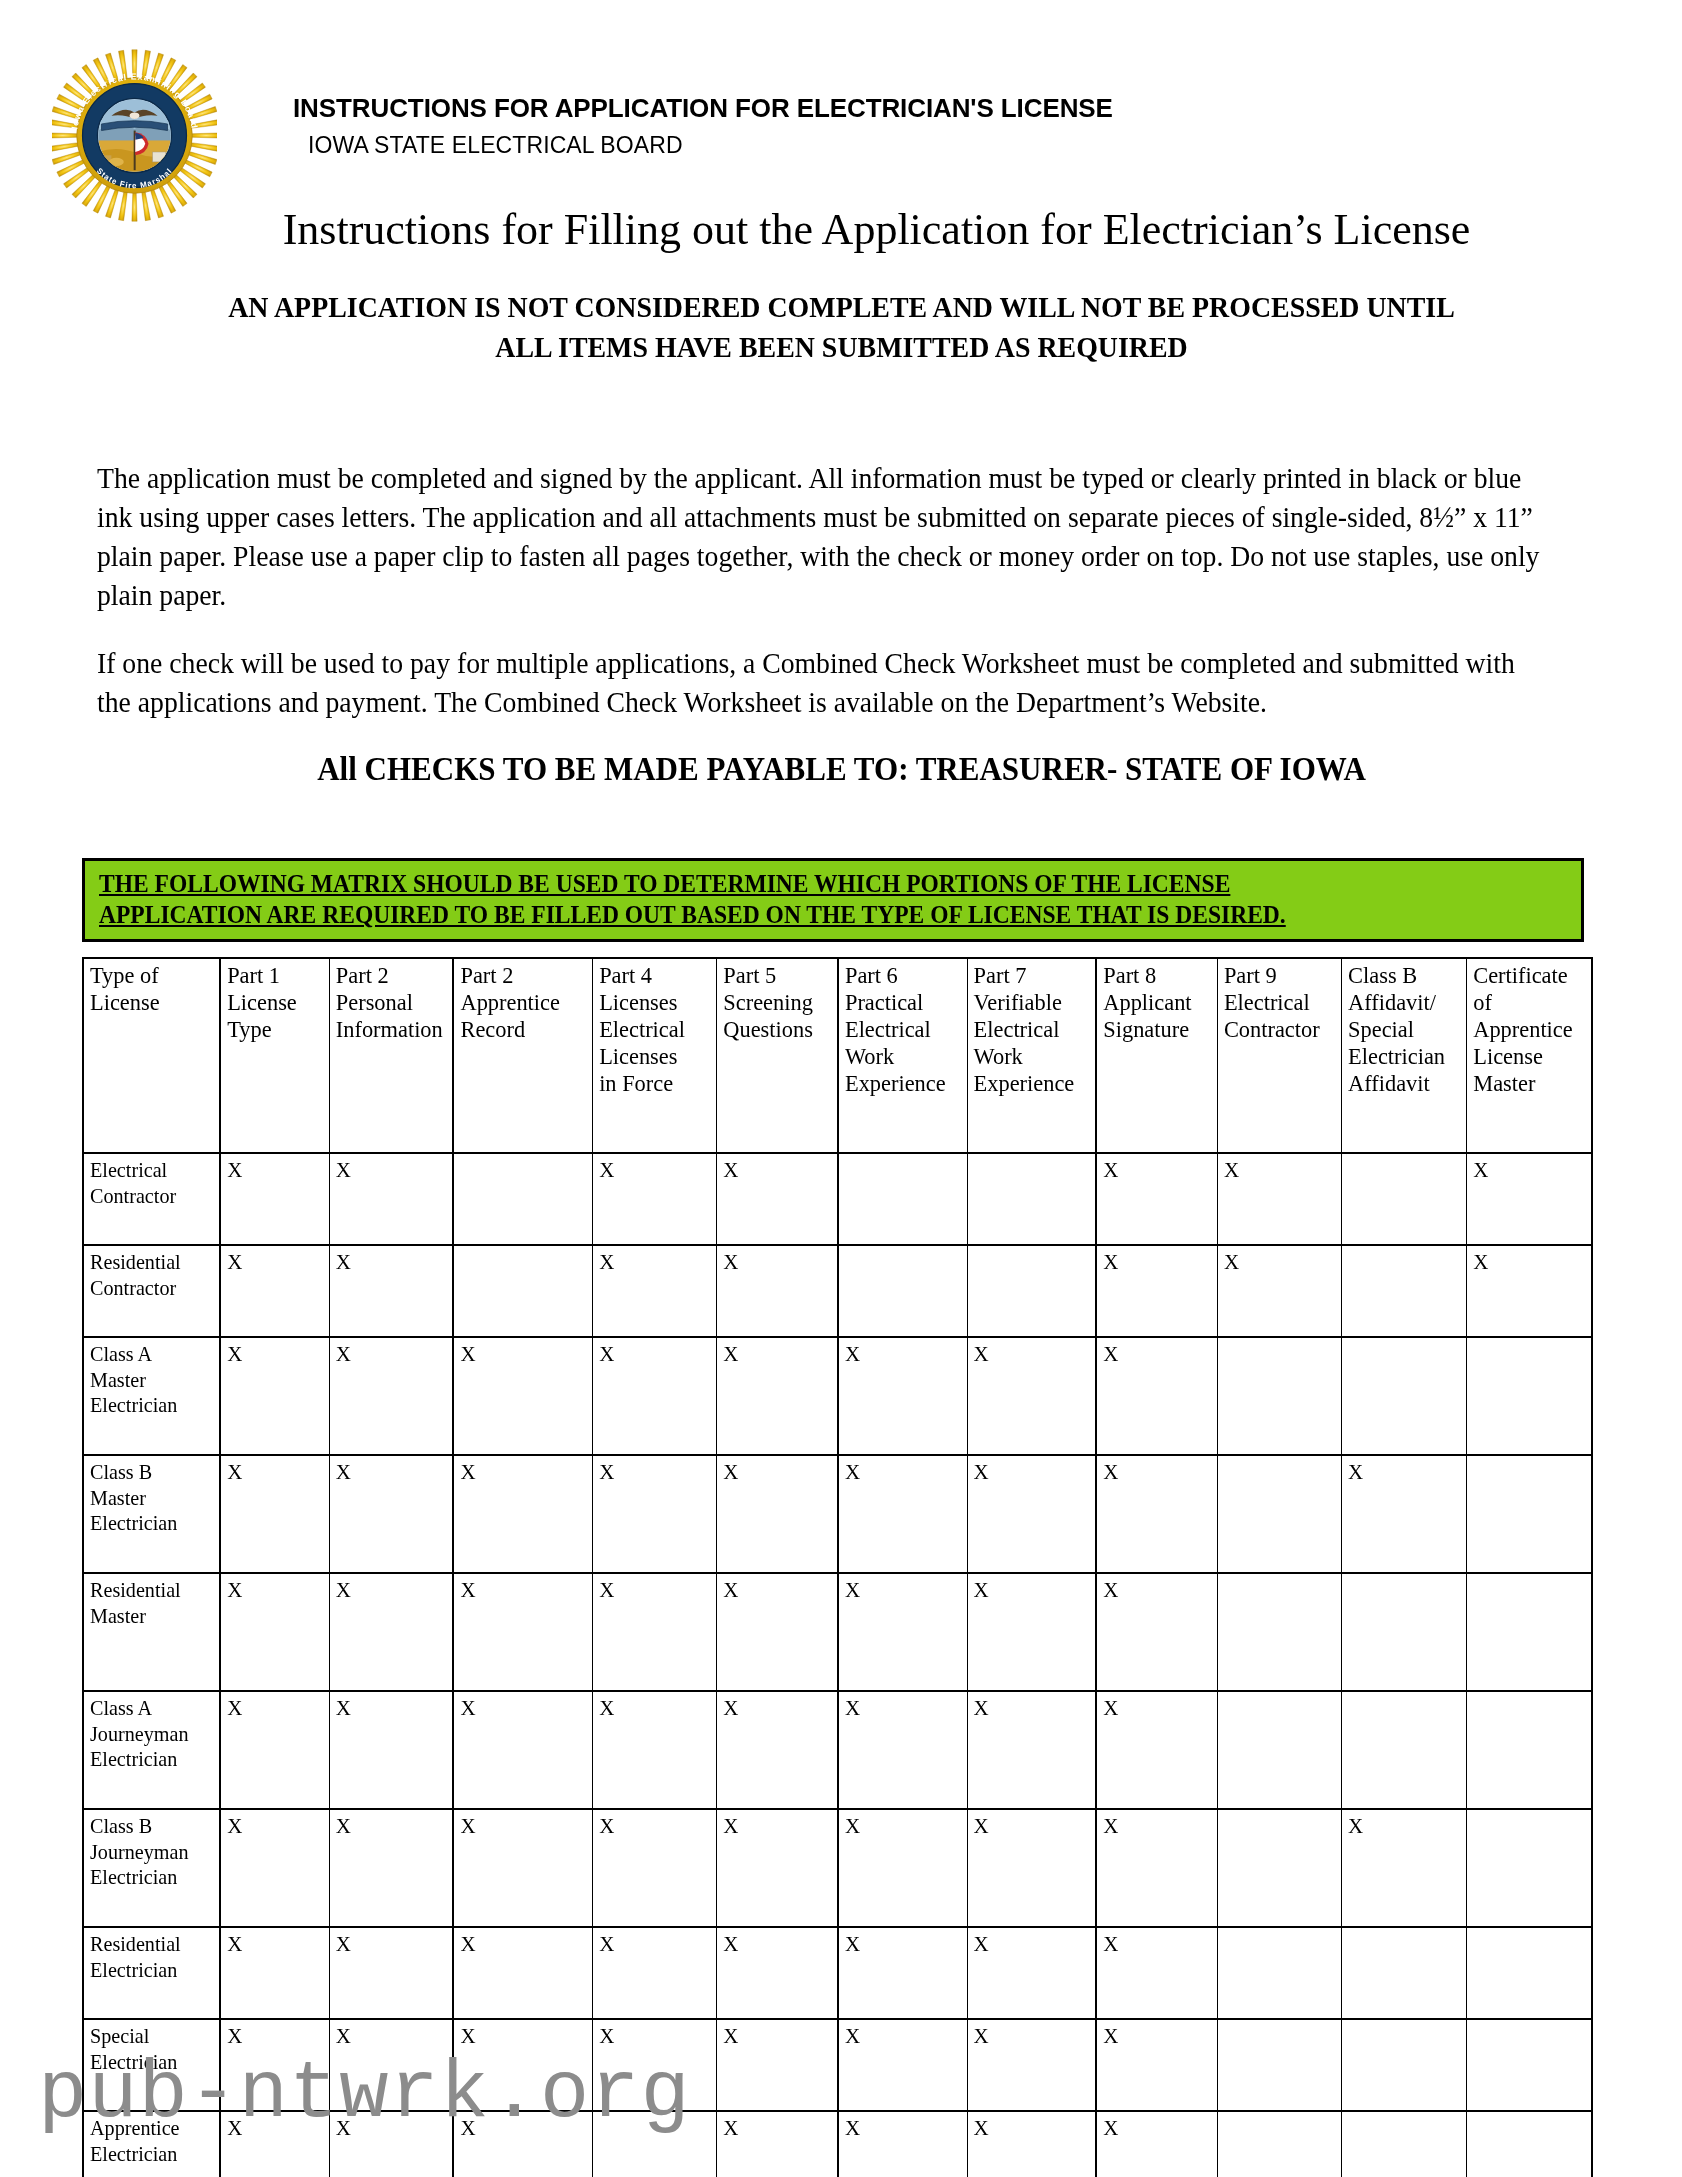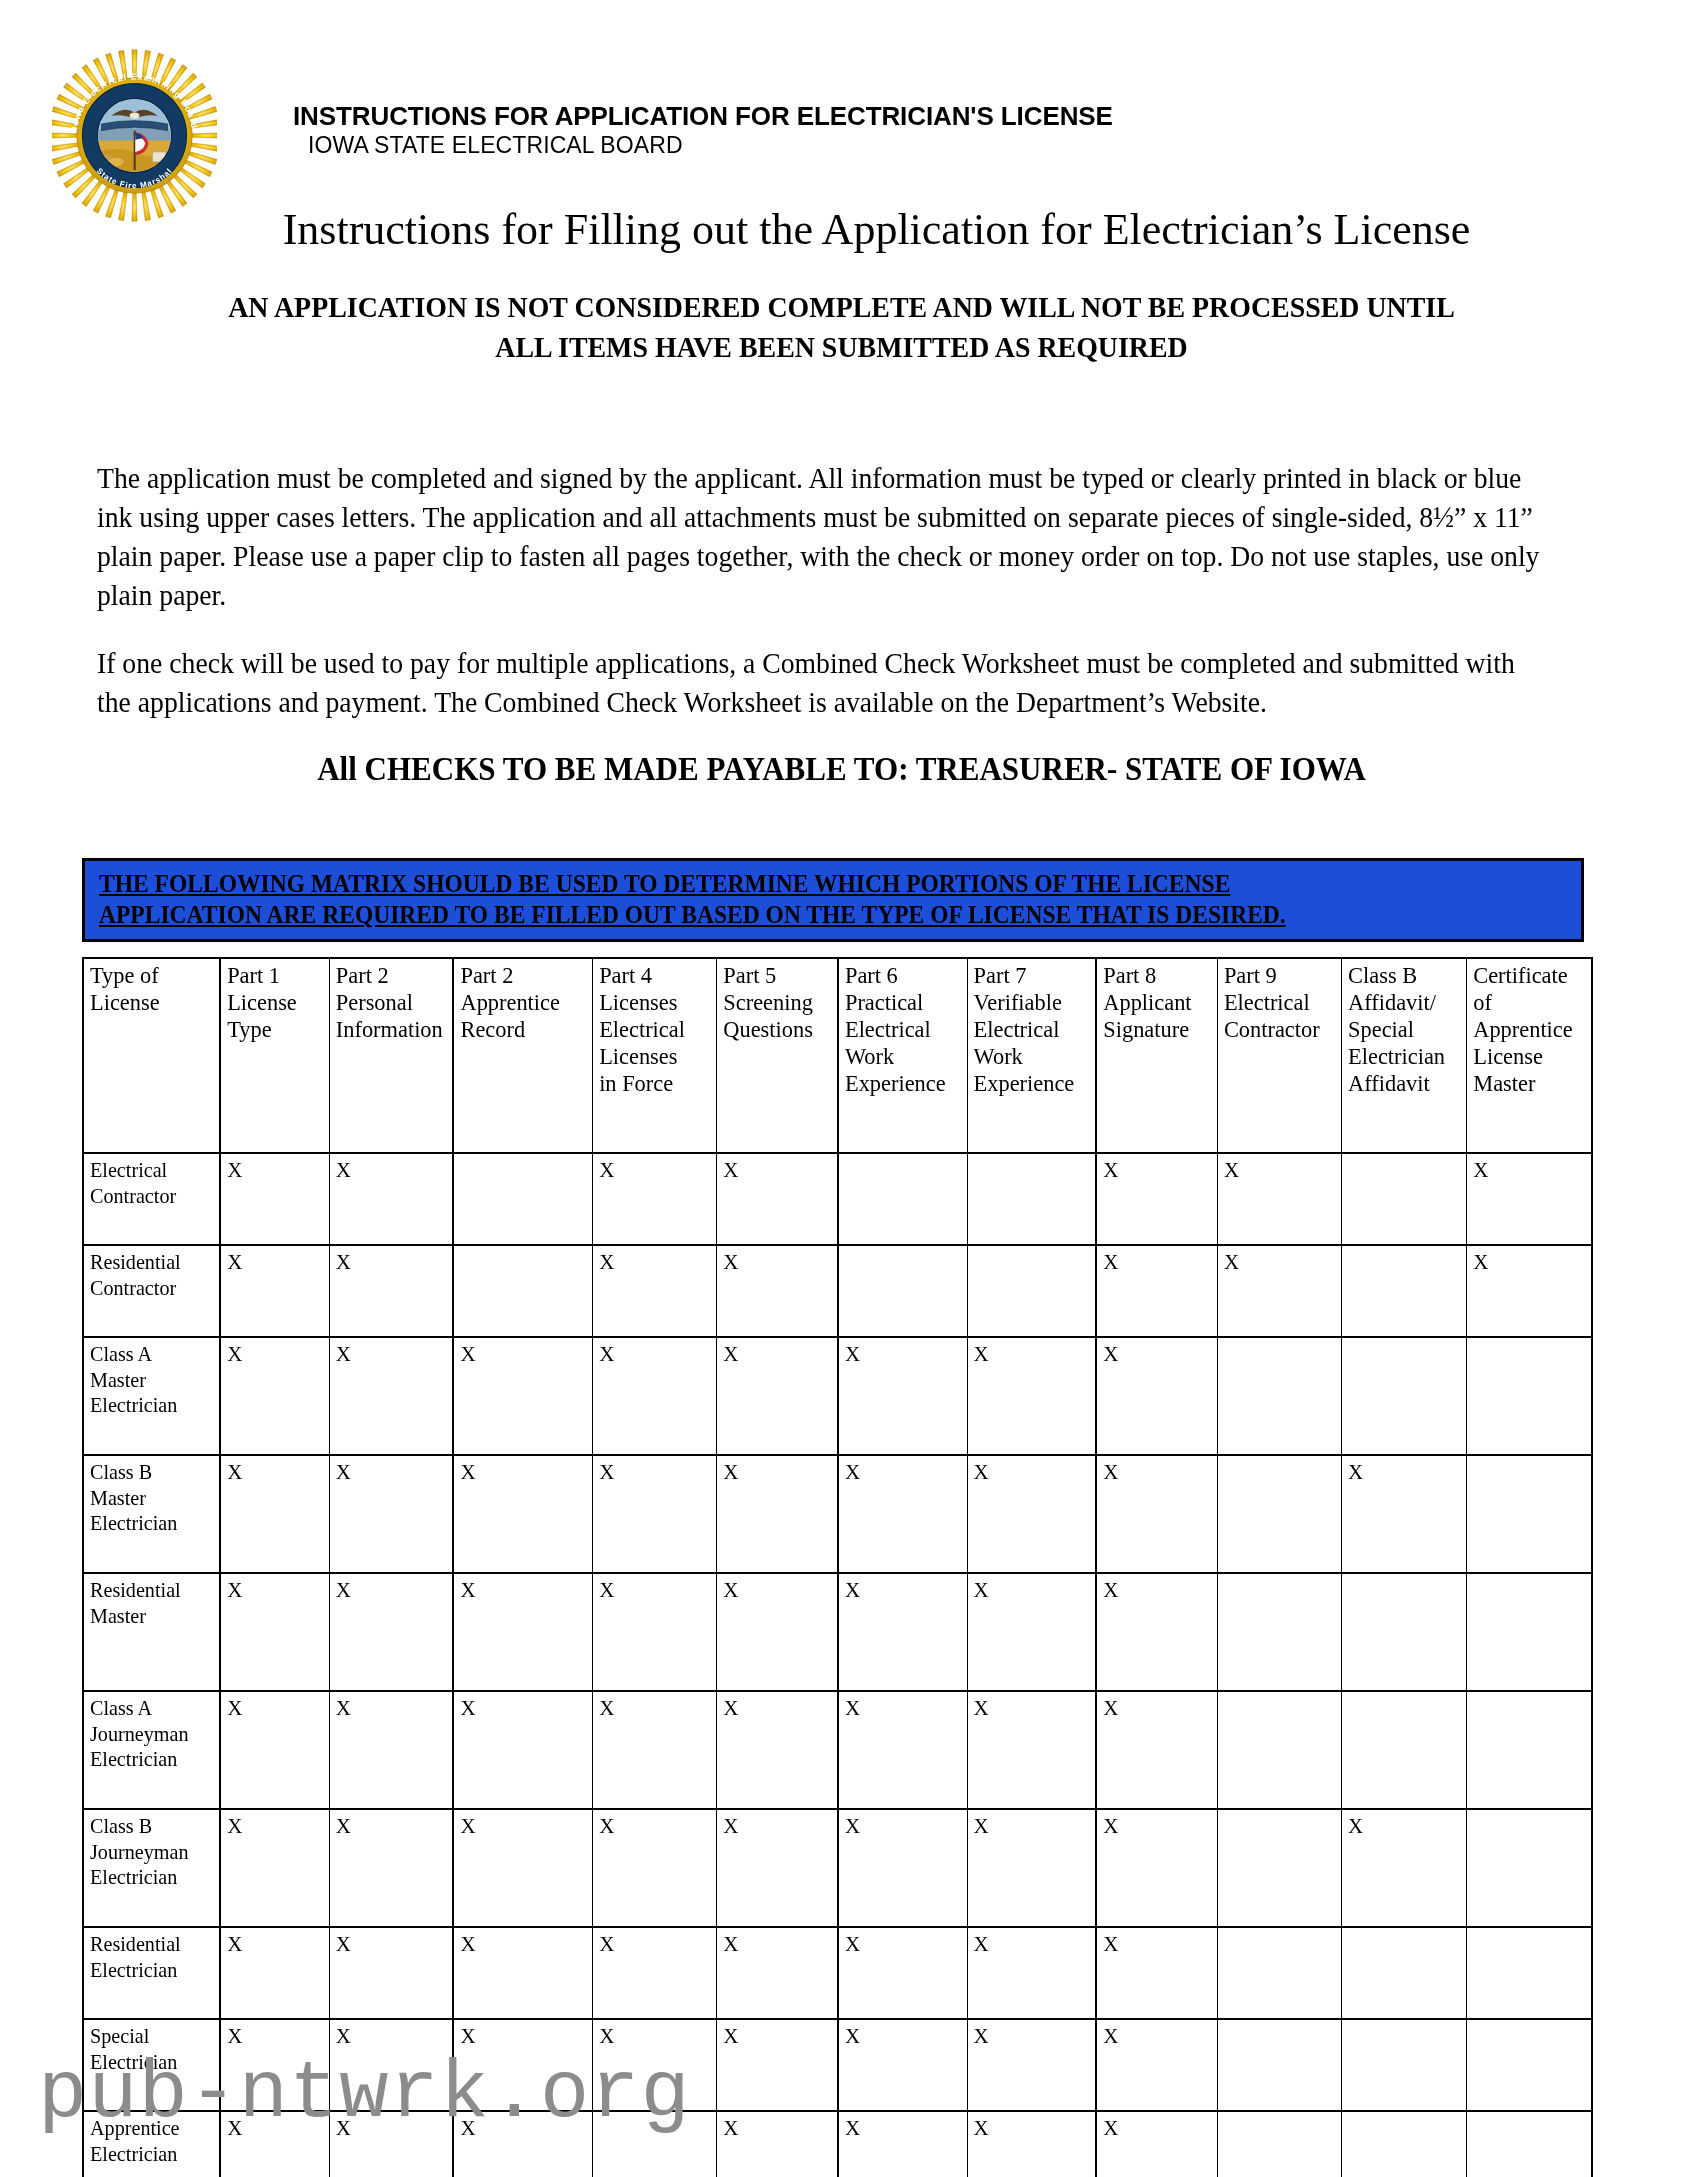--- a/index.html
+++ b/index.html
@@ -37,21 +37,21 @@
     left: 52px;
     top: 48px;
     width: 165px;
     height: 175px;
   }
   .seal svg { display: block; width: 100%; height: 100%; }
 
   .agency-title {
     position: absolute;
     left: 293px;
-    top: 101px;
+    top: 93px;
     font-family: "Liberation Sans", "DejaVu Sans", sans-serif;
     font-weight: bold;
     font-size: 26px;
     letter-spacing: -0.1px;
     white-space: nowrap;
   }
   .agency-sub {
     position: absolute;
     left: 308px;
     top: 132px;
@@ -116,21 +116,21 @@
     transform-origin: center top;
   }
 
   
   .matrix-note {
     position: absolute;
     left: 82px;
     top: 858px;
     width: 1502px;
     box-sizing: border-box;
-    background: #1d4ed8;
+    background: #84cc16;
     border: 3px solid #000000;
     padding: 7px 14px 9px 14px;
   }
   .matrix-note-line {
     display: block;
     font-weight: bold;
     font-size: 24.4px;
     line-height: 1.28;
     text-decoration: underline;
     text-underline-offset: 2px;

